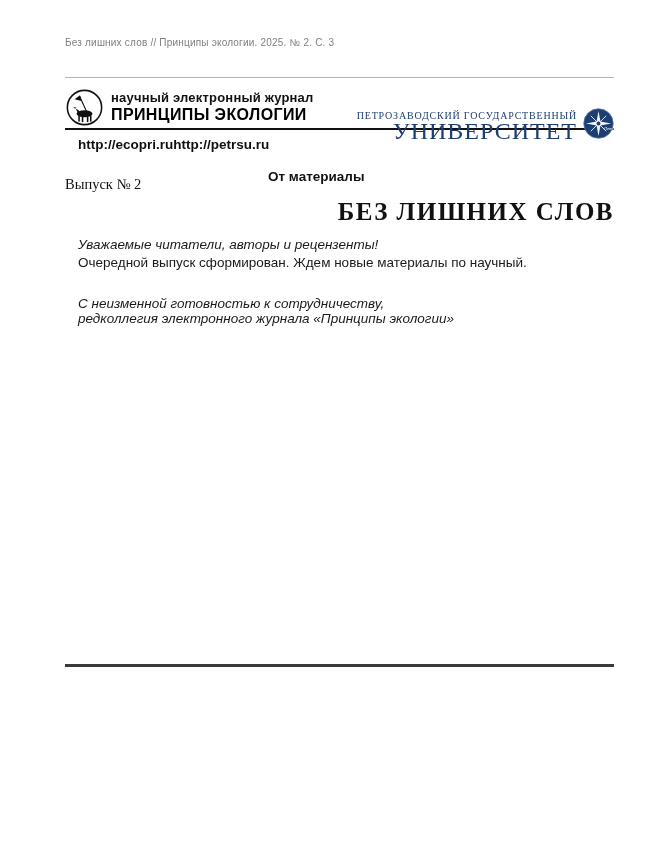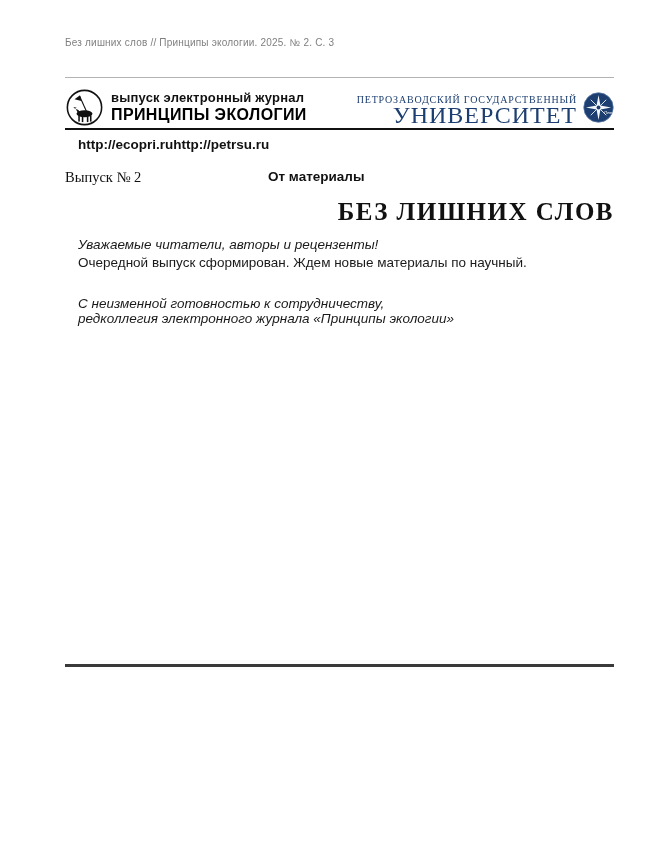--- a/index.html
+++ b/index.html
@@ -30,42 +30,42 @@
   .masthead{
     margin-top:11px;
     display:flex;justify-content:space-between;align-items:flex-start;
     height:37px;
   }
   .brand-left{display:flex;align-items:flex-start;gap:7px;}
   .elk-logo{flex:0 0 auto;margin-top:0;}
   .brand-text{padding-top:1px;}
   .tagline{font-size:13px;font-weight:bold;letter-spacing:.2px;color:#111;}
   .jname{font-size:16px;font-weight:bold;letter-spacing:.4px;color:#000000;margin-top:1px;}
-  .brand-right{display:flex;align-items:center;gap:6px;margin-top:3px;}
+  .brand-right{display:flex;align-items:center;gap:6px;margin-top:19px;}
   .uni-text{text-align:right;font-family:"Liberation Serif",serif;color:#1c3e70;}
   .uni1{font-size:10px;letter-spacing:.8px;}
   .uni2{font-size:24px;letter-spacing:1px;line-height:20px;}
   .rule-thick{
     margin-top:2px;
     height:2px;background:#111;border:none;
   }
   .urls{
     margin-top:7px;
     display:flex;
     font-size:13.5px;font-weight:bold;
   }
   .urls a{color:#111;text-decoration:none;}
   .url-left{padding-left:13px;}
   .meta-row{
     position:relative;
     margin-top:16px;
     height:18px;
   }
   .issue{
-    position:absolute;left:0;top:1px;
+    position:absolute;left:0;top:8px;
     font-family:"Liberation Serif",serif;
     font-size:14.5px;color:#111;
   }
   .section{
     position:absolute;left:203px;top:1px;
     font-size:13.5px;font-weight:bold;color:#111;
   }
   .title{
     margin:12px 0 0 0;
     text-align:right;
@@ -115,21 +115,21 @@
             <ellipse cx="20" cy="25.5" rx="8.2" ry="3.6" fill="#111"></ellipse>
             <path d="M13.5 25 L11 20.5 L13.8 21.5 L15.5 24.5 Z" fill="#111"></path>
             <path d="M10.2 20.2 L8.6 18.4 L12 19.2 Z" fill="#111"></path>
             <rect x="13.6" y="27" width="1.6" height="6.5" fill="#111"></rect>
             <rect x="17.2" y="28" width="1.6" height="6" fill="#111"></rect>
             <rect x="22.4" y="28" width="1.6" height="6" fill="#111"></rect>
             <rect x="25.6" y="27" width="1.6" height="6.5" fill="#111"></rect>
           </svg>
         </span>
         <div class="brand-text">
-          <div class="tagline">выпуск электронный журнал</div>
+          <div class="tagline">научный электронный журнал</div>
           <div class="jname">ПРИНЦИПЫ ЭКОЛОГИИ</div>
         </div>
       </div>
 
       <div class="brand-right">
         <div class="uni-text">
           <div class="uni1">ПЕТРОЗАВОДСКИЙ ГОСУДАРСТВЕННЫЙ</div>
           <div class="uni2">УНИВЕРСИТЕТ</div>
         </div>
         <span>

